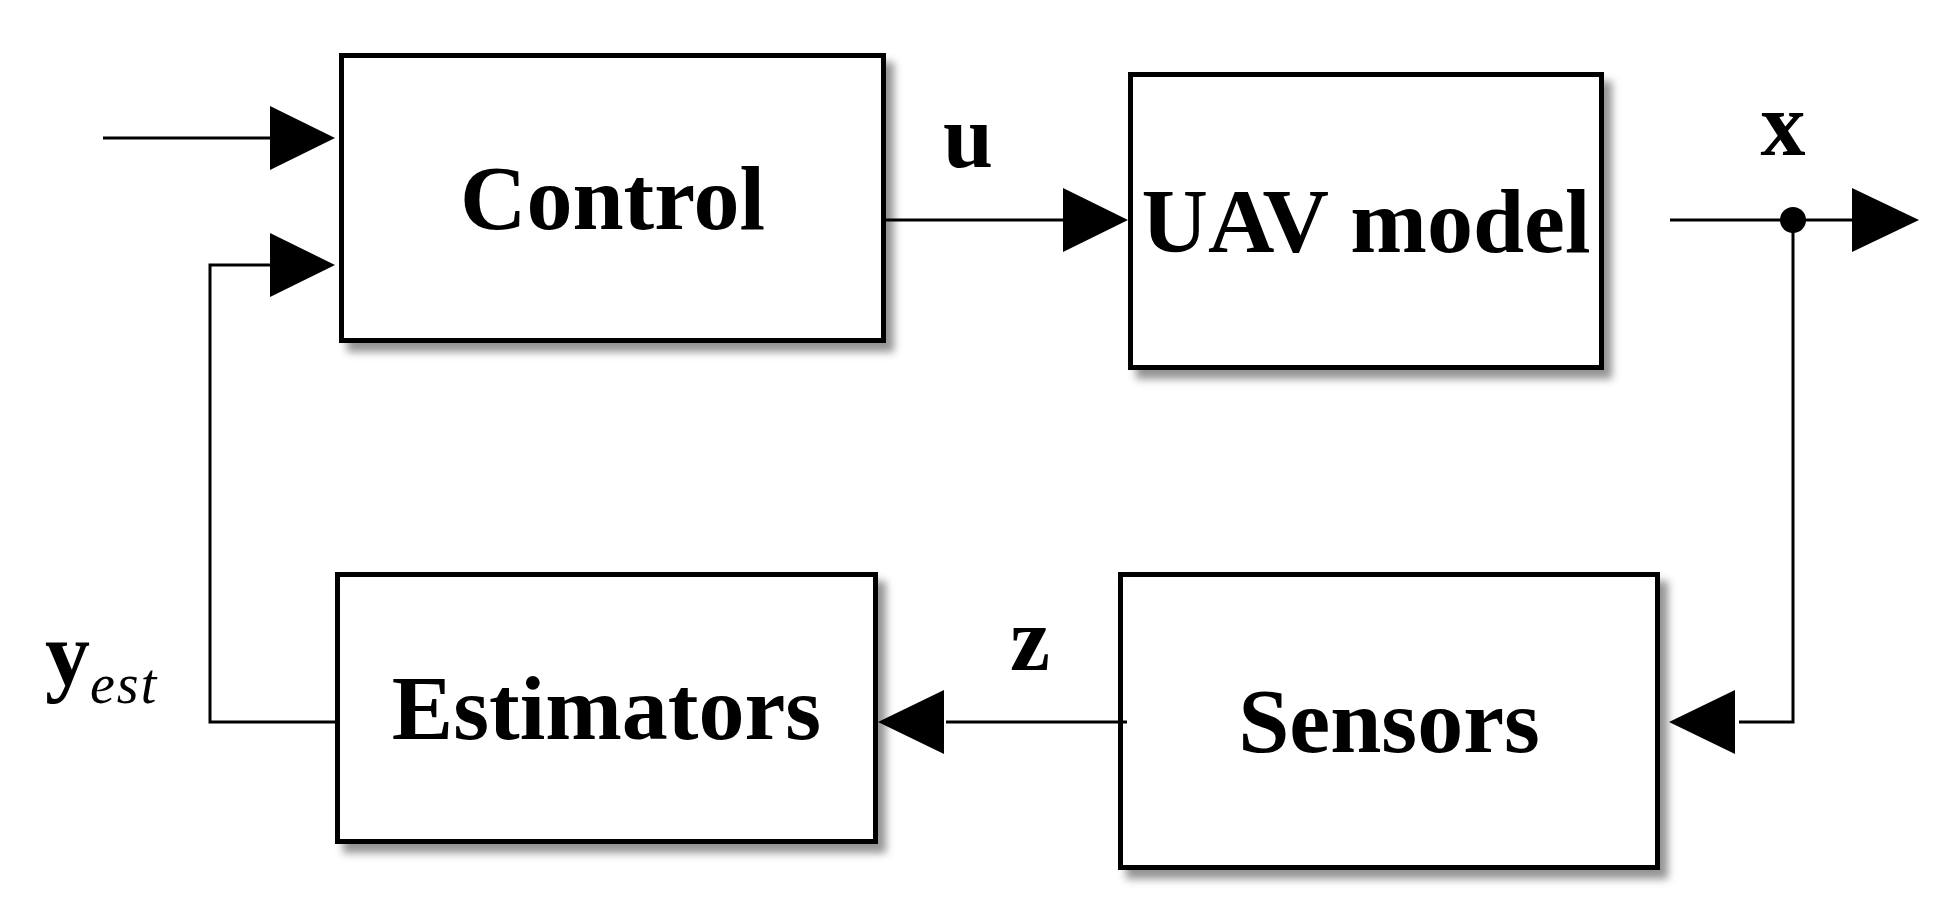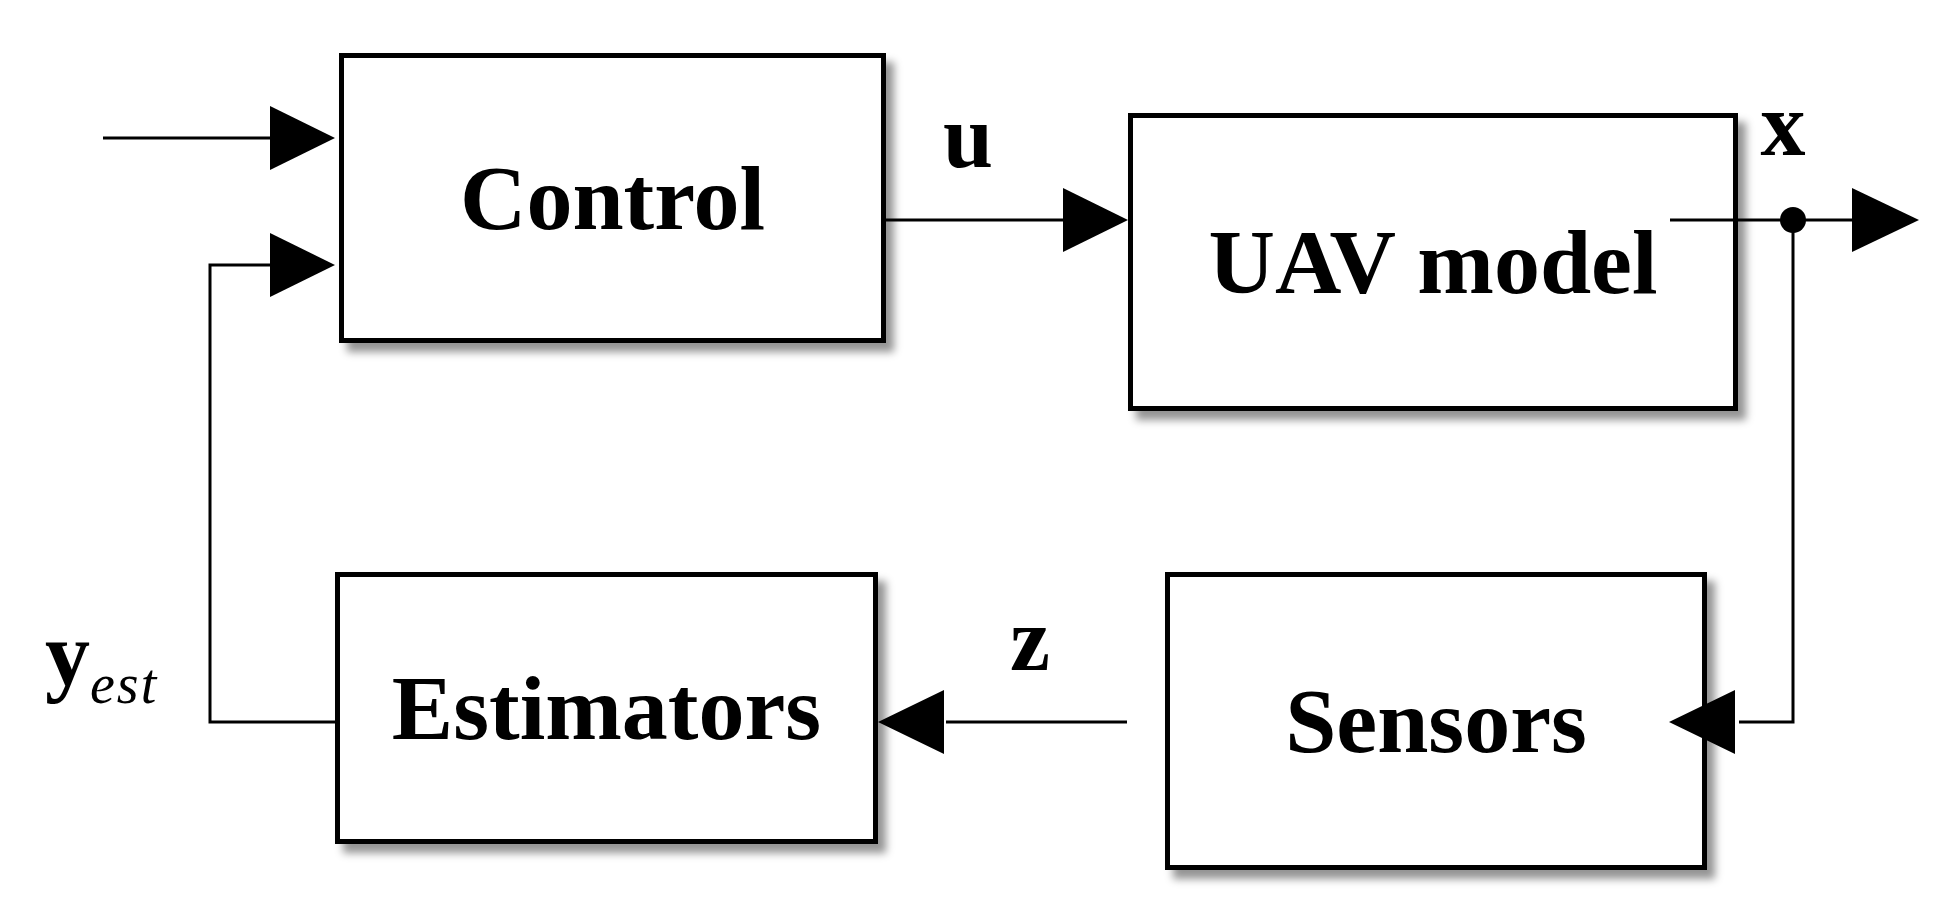--- a/index.html
+++ b/index.html
@@ -20,23 +20,23 @@
     box-shadow: 8px 9px 8px rgba(0,0,0,0.42);
     display: flex;
     align-items: center;
     justify-content: center;
     font-weight: bold;
     font-size: 92px;
     line-height: 1;
     white-space: nowrap;
   }
   #block-control    { left: 339px;  top: 53px;  width: 547px; height: 290px; }
-  #block-uav        { left: 1128px; top: 72px;  width: 610px; height: 298px; margin-top: 41px; }
+  #block-uav        { left: 1128px; top: 72px;  width: 476px; height: 298px; }
   #block-estimators { left: 335px;  top: 572px; width: 543px; height: 272px; }
-  #block-sensors    { left: 1165px; top: 572px; width: 542px; height: 298px; }
+  #block-sensors    { left: 1118px; top: 572px; width: 542px; height: 298px; }
 
   .sig {
     position: absolute;
     font-weight: bold;
     font-size: 90px;
     line-height: 1;
     white-space: nowrap;
   }
   .sig.centered { transform: translateX(-50%); }
   .sig .sub {

